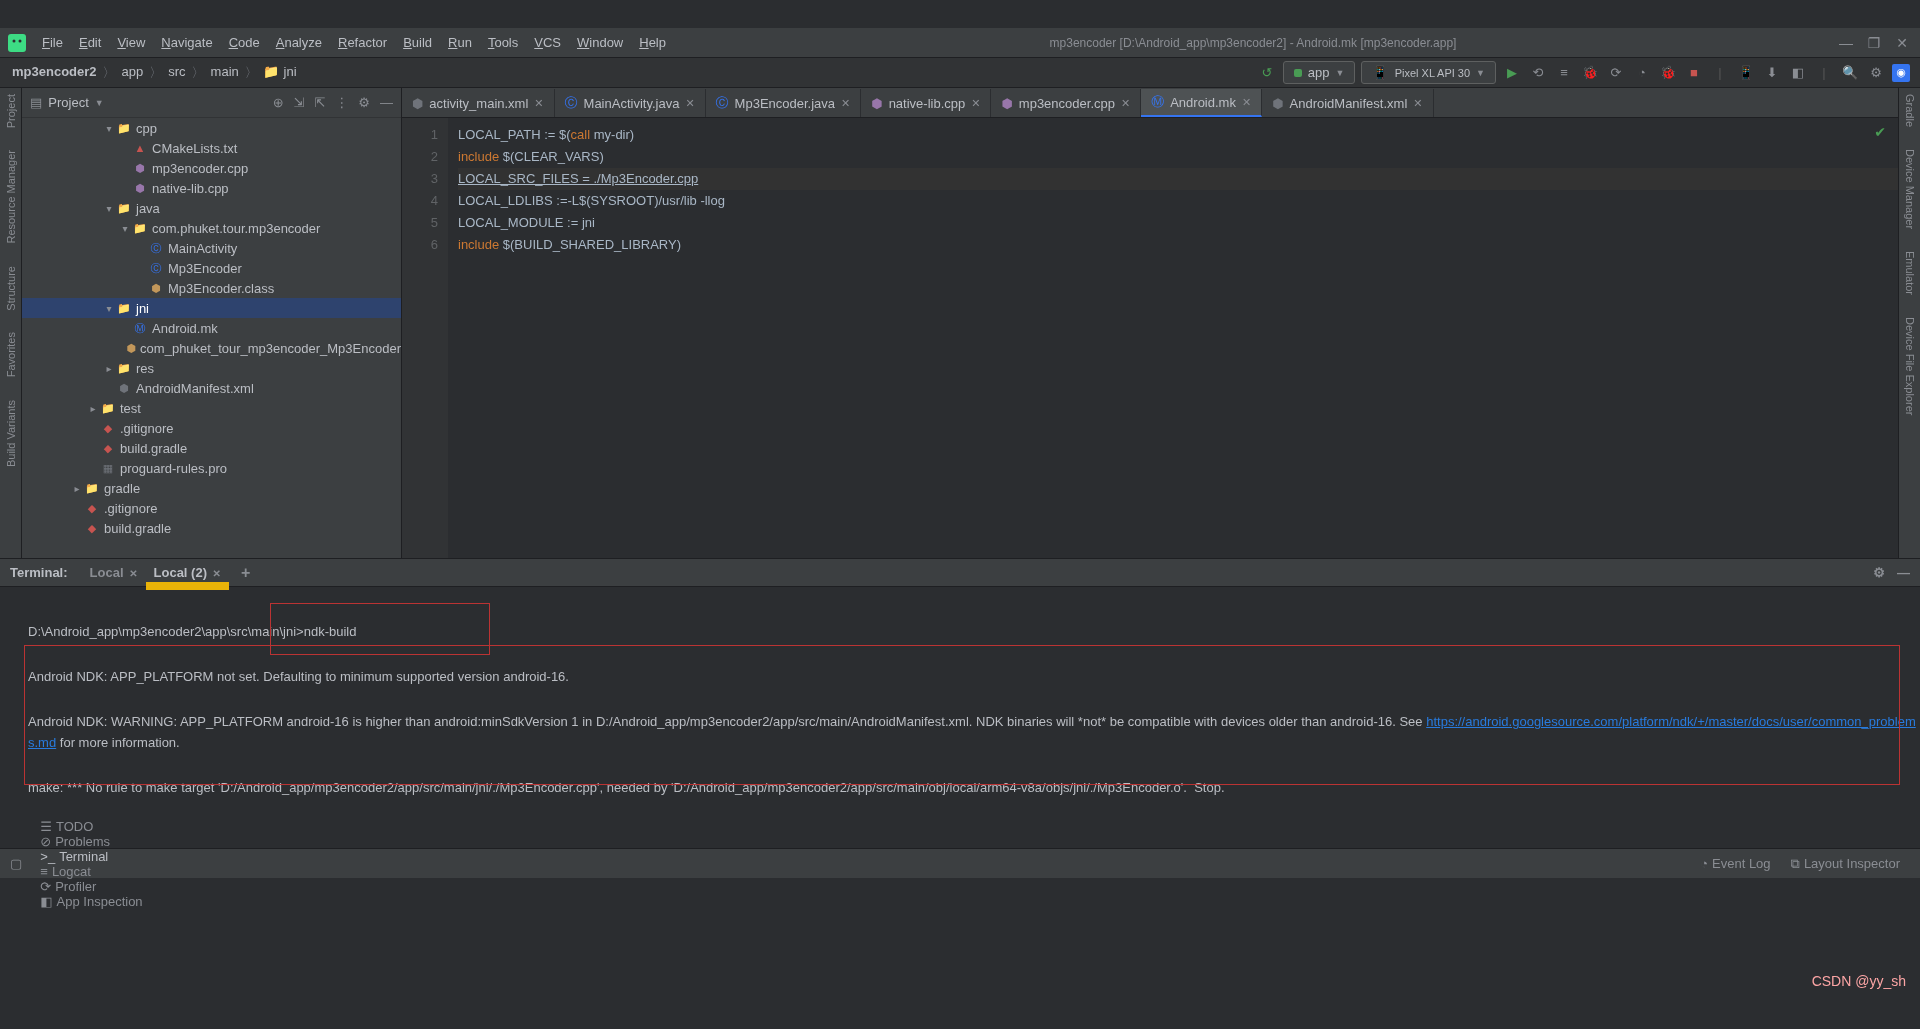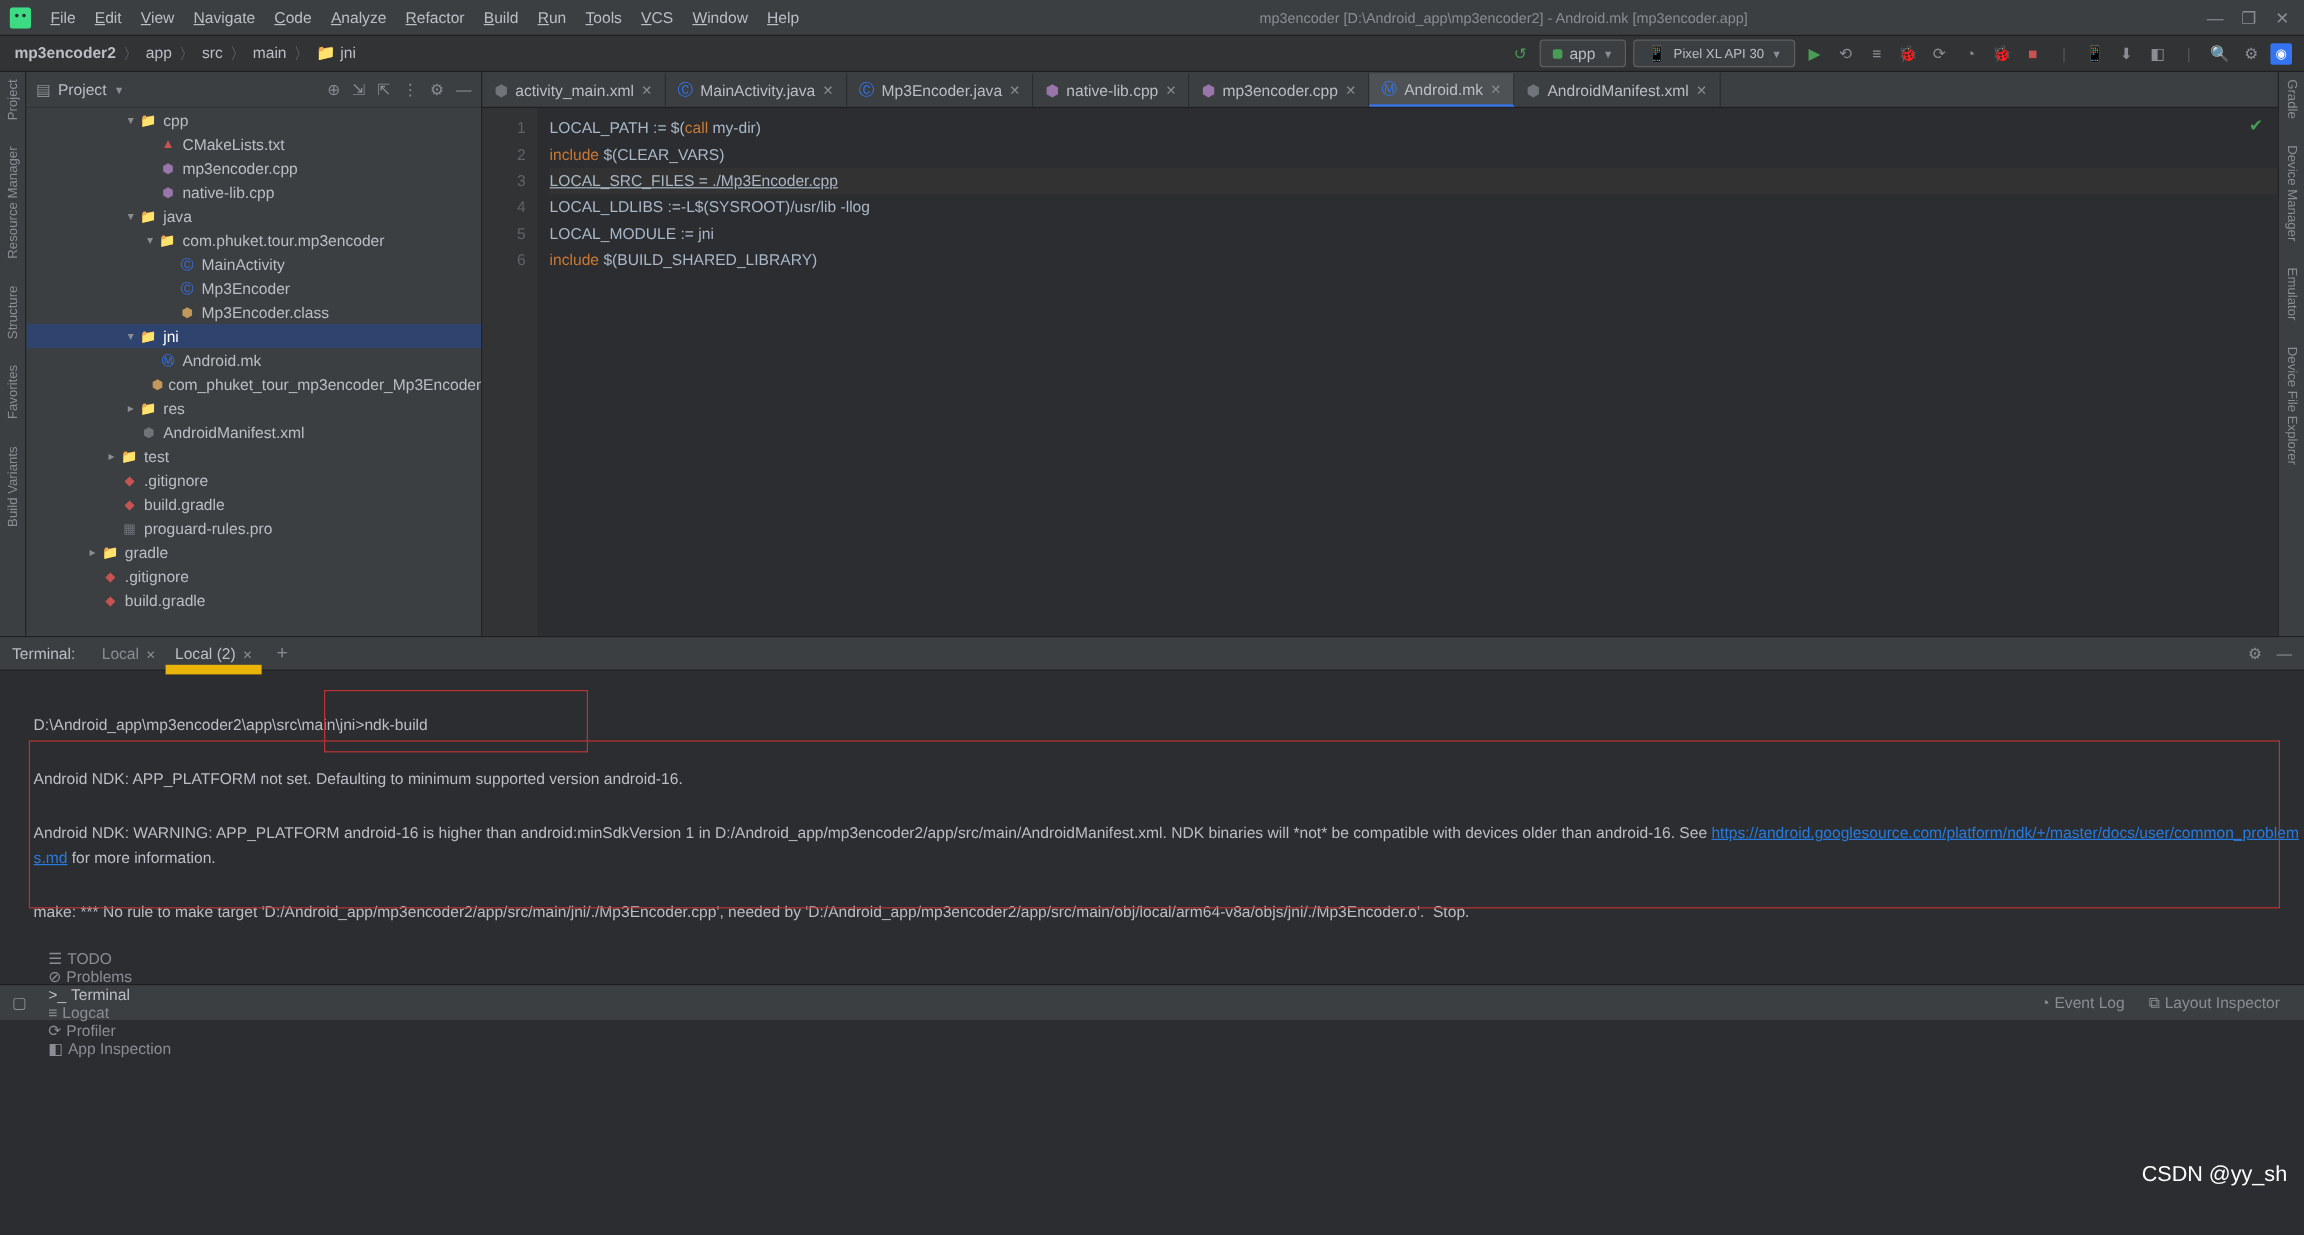--- a/index.html
+++ b/index.html
@@ -1,17 +1,17 @@
 <!DOCTYPE html>
 <html><head>
 <meta charset="utf-8">
 <style>
 * { margin:0; padding:0; box-sizing:border-box; font-family:"Segoe UI",Arial,sans-serif; font-size:13px; }
 body { background:#2b2d30; color:#bbbec4; width:1920px; height:1029px; overflow:hidden; position:relative; }
-.menubar { height:30px; background:#3c3f41; display:flex; align-items:center; padding:0 4px; border-bottom:1px solid #1e1f22; }
+.menubar { height:30px; background:#3c3f41; display:flex; align-items:center; padding:0 4px; border-bottom:1px solid #1e1f22;margin-top:28px; }
 .menubar .logo { width:18px; height:18px; margin:0 8px 0 4px; }
 .menubar .menu-item { padding:4px 8px; color:#bbbec4; cursor:pointer; }
 .menubar .menu-item u { text-decoration:underline; }
 .menubar .title { flex:1; text-align:center; color:#8a8d93; font-size:12px; }
 .menubar .win-btn { width:28px; text-align:center; color:#8a8d93; cursor:pointer; font-size:14px; }
 .toolbar { height:30px; background:#313335; display:flex; align-items:center; border-bottom:1px solid #1e1f22; }
 .breadcrumb { display:flex; align-items:flex-start; padding-left:10px; flex:1; color:#bbbec4; }
 .breadcrumb .crumb { padding:0 2px; }
 .breadcrumb .sep { color:#6f737a; padding:0 4px; }
 .toolbar-right { display:flex; align-items:center; gap:6px; padding-right:10px; }
@@ -37,38 +37,38 @@
 .etab.active { background:#4e5254; border-bottom:2px solid #3574f0; }
 .etab .close { color:#8a8d93; font-size:11px; }
 .editor-body { flex:1; display:flex; font-family:"JetBrains Mono",Consolas,monospace; font-size:14px; position:relative; }
 .gutter-ln { width:46px; background:#313335; color:#606366; text-align:right; padding:6px 10px 0 0; line-height:22px; }
 .code { flex:1; padding:6px 0 0 10px; line-height:22px; white-space:pre; color:#a9b7c6; overflow:auto; }
 .code .kw { color:#cc7832; }
 .code .fn { color:#cc7832; }
 .code .hl-line { background:#323232; display:inline-block; width:100%;text-decoration:underline; }
 .check { position:absolute; right:12px; top:6px; color:#499c54; font-size:14px; }
 .terminal-panel { height:290px; background:#2b2d30; border-top:1px solid #1e1f22; display:flex; flex-direction:column; }
-.term-header { height:28px; display:flex; align-items:center; padding:0 10px; background:#3c3f41; border-bottom:1px solid #1e1f22; }
+.term-header { height:28px; display:flex; align-items:center; padding:0 10px; background:#3c3f41; border-bottom:1px solid #1e1f22;font-weight:bold; }
 .term-header .t-label { color:#bbbec4; margin-right:14px; }
 .term-header .t-tab { padding:2px 8px; color:#8a8d93; cursor:pointer; }
 .term-header .t-tab.active { color:#bbbec4; border-bottom:8px solid #eab308; }
 .term-header .t-close { color:#8a8d93; font-size:10px; margin-left:2px; }
 .term-header .t-add { margin-left:12px; color:#8a8d93; cursor:pointer; font-size:16px; }
 .term-header-right { margin-left:auto; display:flex; gap:12px; color:#8a8d93; }
 .term-body { flex:1; font-family:Consolas,monospace; font-size:13px; color:#bbbec4; padding:10px 0 0 0; position:relative; line-height:21px; }
 .term-body .outer-box { position:absolute; left:24px; right:20px; top:58px; height:140px; border:1px solid #b33; pointer-events:none; }
 .term-body .inner-box { position:absolute; left:270px; top:16px; width:220px; height:52px; border:1px solid #b33; pointer-events:none; }
 .term-line { padding-left:28px; white-space:pre-wrap; word-break:break-all;margin-top:24px; }
 .term-line a { color:#287bde; text-decoration:underline; }
 .cursor-block { display:inline-block; width:8px; height:16px; background:#bbbec4; vertical-align:text-bottom; }
 .statusbar { height:30px; background:#3c3f41; display:flex; align-items:center; padding:0 10px; border-top:1px solid #1e1f22; font-size:12px; }
 .statusbar .st-item { display:flex; align-items:center; gap:4px; padding:0 10px; cursor:pointer; color:#8a8d93; }
 .statusbar .st-item.active { color:#bbbec4; }
 .statusbar-right { margin-left:auto; display:flex; }
-.watermark { position:absolute; right:14px; bottom:40px; color:#ffffff; font-size:18px; pointer-events:none; }
+.watermark { position:absolute; right:14px; bottom:40px; color:#fca5a5; font-size:14px; pointer-events:none; }
 .f-folder { color:#9aa7b0; }
 .f-cmake { color:#c75450; }
 .f-cpp { color:#9876aa; }
 .f-java-c { color:#3574f0; }
 .f-mk { color:#3574f0; }
 .f-header { color:#c2975a; }
 .f-gradle { color:#c75450; }
 .f-xml { color:#6f737a; }
 .f-git { color:#c75450; }
 .combo .dot-green { width:8px; height:8px; background:#499c54; border-radius:2px; }

